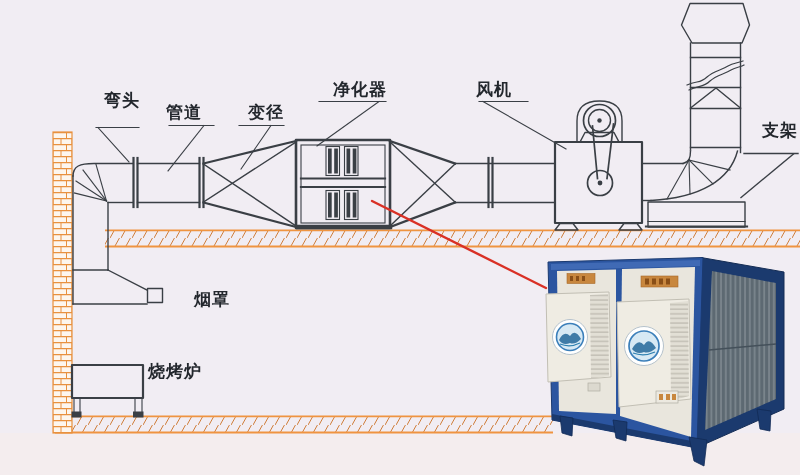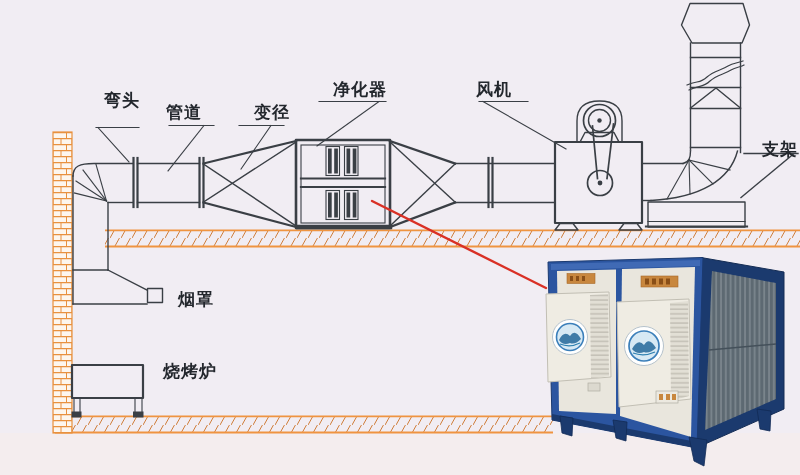--- a/index.html
+++ b/index.html
@@ -264,20 +264,20 @@
       <polygon points="689,437 707,440 704,466 694,461" style="fill:var(--product_frame_dark)" stroke="#122b55" stroke-width="0.8"></polygon>
       <polygon points="757,409 771,411 770,431 760,429" style="fill:var(--product_frame_dark)" stroke="#122b55" stroke-width="0.8"></polygon>
     </g>
   </g>
 
   <line class="red" x1="372" y1="201" x2="546" y2="288"></line>
 </svg>
 
 <div class="lbl" style="left:94px;top:92px;width:46px">弯头</div>
 <div class="lbl" style="left:156px;top:104px;width:46px">管道</div>
-<div class="lbl" style="left:244px;top:104px;width:46px">变径</div>
+<div class="lbl" style="left:238px;top:104px;width:46px">变径</div>
 <div class="lbl" style="left:319px;top:81px;width:68px">净化器</div>
 <div class="lbl" style="left:464px;top:81px;width:48px">风机</div>
-<div class="lbl" style="left:746px;top:141px;width:52px">支架</div>
-<div class="lbl" style="left:168px;top:291px;width:46px">烟罩</div>
-<div class="lbl" style="left:149px;top:363px;width:68px">烧烤炉</div>
+<div class="lbl" style="left:746px;top:122px;width:52px">支架</div>
+<div class="lbl" style="left:184px;top:291px;width:46px">烟罩</div>
+<div class="lbl" style="left:134px;top:363px;width:68px">烧烤炉</div>
 
 </div>
 
 </body></html>

